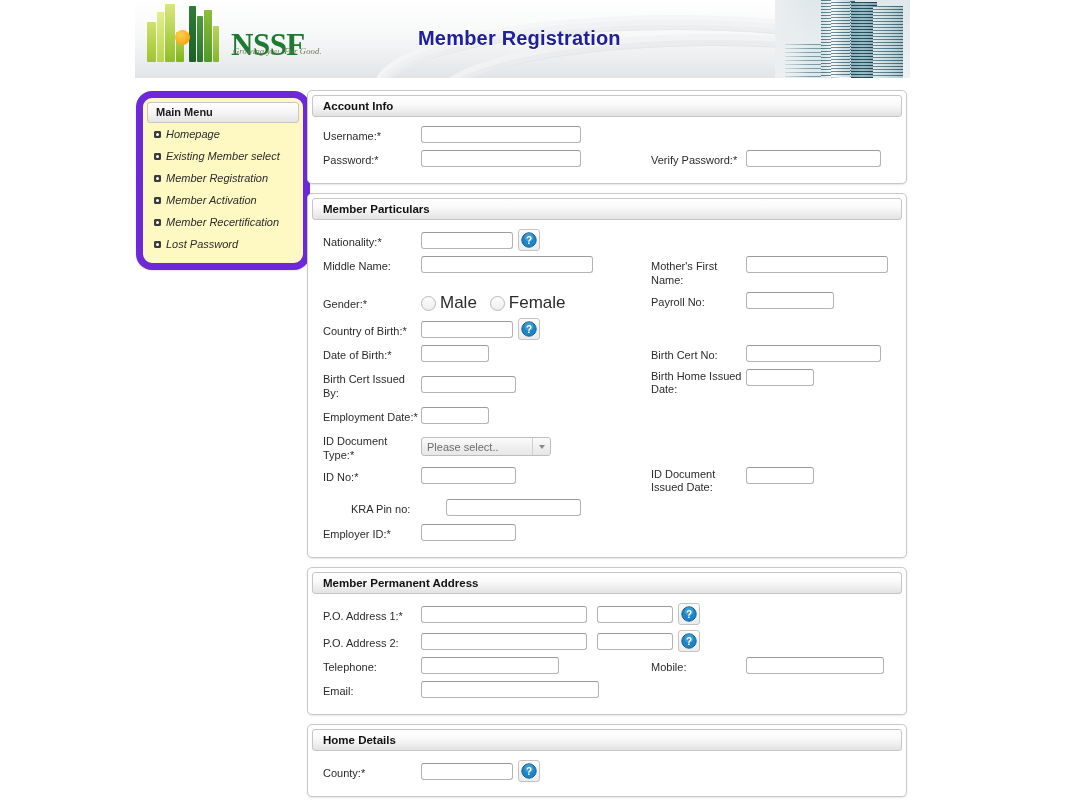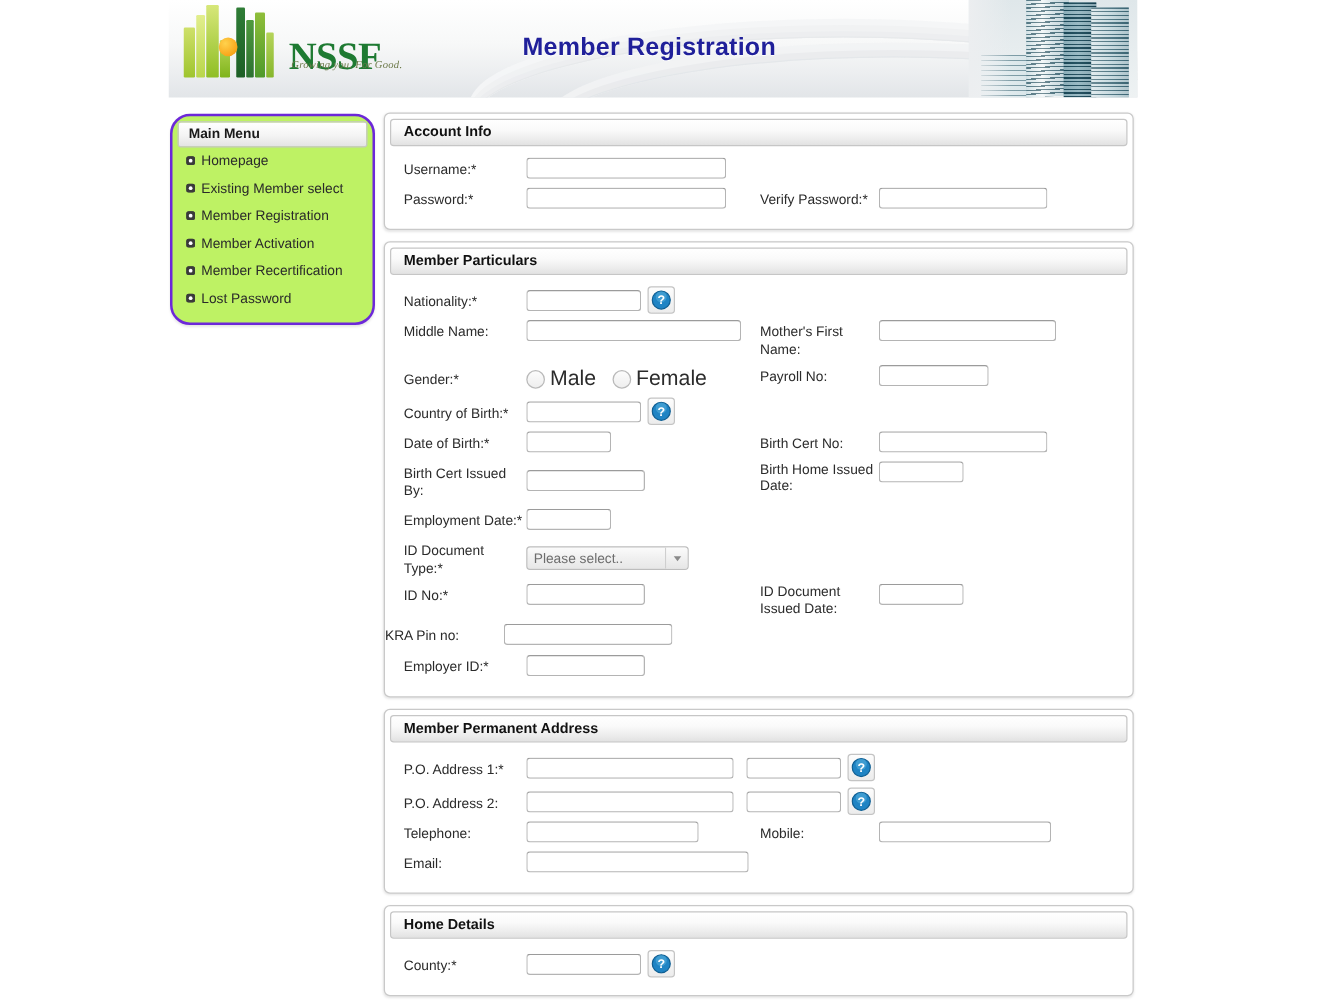--- a/index.html
+++ b/index.html
@@ -89,34 +89,34 @@
       linear-gradient(to right,#cfe0e5 0%,#a9c6ce 100%);
   }
   .bld-fade{
     position:absolute;left:0;top:0;width:34px;height:78px;
     background:linear-gradient(to right,#eceef0 0%,rgba(236,238,240,0) 100%);
   }
 
   
   .sidebar{
     position:absolute;left:136px;top:91px;width:160px;
-    background:#bef264;border:2px solid #6d28d9;border-radius:16px;
+    background:#fef9c3;border:7px solid #6d28d9;border-radius:16px;
     box-shadow:0 1px 2px rgba(0,0,0,.10);
     padding:0 0 8px 0;
   }
   .sb-head{
     margin:4px 4px 0 4px;height:19px;line-height:19px;
     padding:0 0 0 8px;
     background:linear-gradient(to bottom,#ffffff 0%,#f4f4f4 55%,#e4e4e4 100%);
     border:1px solid #c6c6c6;border-radius:3px;
     font-weight:bold;font-size:11px;color:#1a1a1a;
   }
   .sb-item{
     display:block;padding:5px 6px 5px 10px;
-    font-size:11px;color:#2a2a2a;white-space:nowrap;cursor:pointer;
+    font-size:11px;color:#2a2a2a;white-space:nowrap;cursor:pointer;font-style:italic;
   }
   .gear{
     display:inline-block;width:9px;height:9px;margin-right:4px;
     position:relative;vertical-align:-1px;
   }
   .gear:before{
     content:"";position:absolute;left:1px;top:1px;width:7px;height:7px;
     background:#3b3b3b;border-radius:2px;
     box-shadow:0 0 0 1.2px #3b3b3b inset;
   }
@@ -141,21 +141,21 @@
   .panel-body{padding:9px 0 9px 0;}
 
   .row{display:flex;align-items:flex-start;min-height:19px;margin-bottom:5px;}
   .lcol{display:flex;align-items:center;width:300px;flex:0 0 300px;}
   .rcol{display:flex;align-items:flex-start;}
   .lbl{
     font-size:11px;color:#2b2b2b;line-height:14px;
     padding-top:3px;
   }
   .lcol .lbl{width:98px;flex:0 0 98px;padding-left:15px;}
-  .rcol .lbl{width:95px;flex:0 0 95px;padding-left:0;}
+  .rcol .lbl{width:95px;flex:0 0 95px;padding-left:0;margin-left:43px;}
 
   input.txt{
     font-family:"Liberation Sans","DejaVu Sans",sans-serif;font-size:11px;
     height:17px;box-sizing:border-box;padding:1px 3px;
     border:1px solid #b4b4b4;border-top-color:#9b9b9b;
     border-radius:3px;background:#fff;color:#222;outline:none;
   }
 
   .w-sm{width:68px;}
   .w-md{width:92px;}

